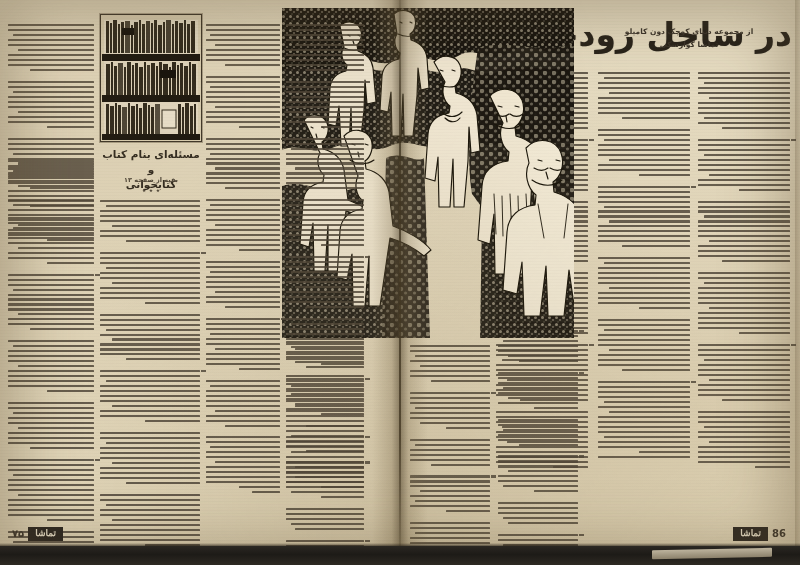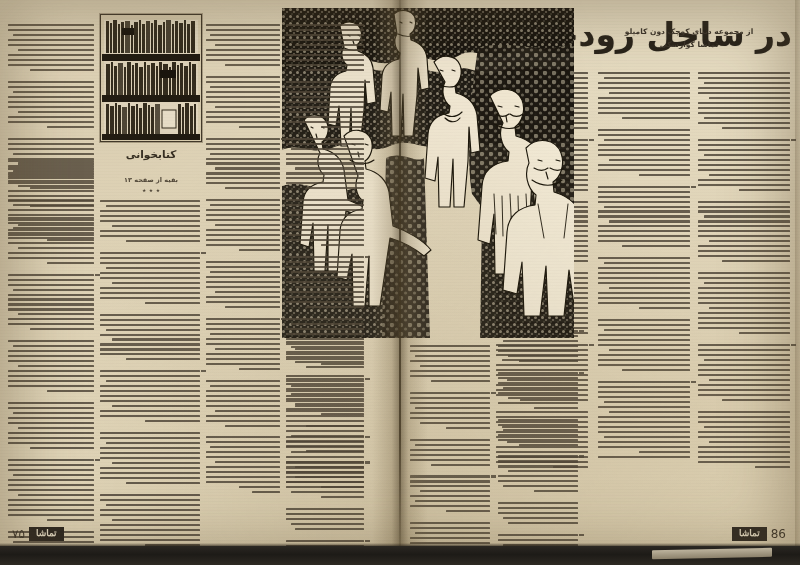--- a/index.html
+++ b/index.html
@@ -92,21 +92,21 @@
   #asterisks{position:absolute;left:100px;top:186px;width:102px;text-align:center;
      font-size:8px;letter-spacing:7px;color:#4a4236;}
 
   
   .masthead{position:absolute;bottom:24px;display:flex;align-items:center;gap:4px;}
   .masthead .logo{
     background:#2b2620;color:#e8dfc8;font-size:9px;font-weight:bold;
     padding:1.5px 7px 2.5px;letter-spacing:0;line-height:1.15;
     font-family:Liberation Sans, sans-serif;
   }
-  .masthead .pgnum{font-size:12px;color:#3b342a;font-weight:normal;}
+  .masthead .pgnum{font-size:10px;color:#3b342a;font-weight:bold;}
   #masthead-left{left:12px;}
   #masthead-right{right:14px;flex-direction:row-reverse;}
 
   
   #edge-sliver{position:absolute;right:0;top:0;width:5px;height:546px;
      background:linear-gradient(90deg,rgba(90,74,46,.25),rgba(90,74,46,.05));}
 </style>
 </head>
 <body>
 
@@ -672,20 +672,21 @@
             <rect x="90" y="92" width="3" height="28"></rect>
           <rect x="94" y="90" width="2" height="30"></rect>
         </g>
       </g>
       <rect x="2" y="120" width="98" height="6" fill="#15110b"></rect>
       <rect x="0" y="0" width="102" height="128" fill="none" stroke="#3a3226" stroke-width="2"></rect>
     </svg>
   </div>
 
   <div id="photo-caption" class="realtext">
+    <div>مسئله‌ای بنام کتاب و</div>
     <div>کتابخوانی</div>
   </div>
   <div id="cont-note" class="realtext">بقیه از صفحه ۱۳</div>
   <div id="asterisks" class="realtext">٭ ٭ ٭</div>
 
   <div class="col faux" id="lcTop" style="left:8px;top:24px;width:86px;">
       <div class="ln s1"></div>
       <div class="ln s1"></div>
       <div class="ln s2"></div>
       <div class="ln s1"></div>

